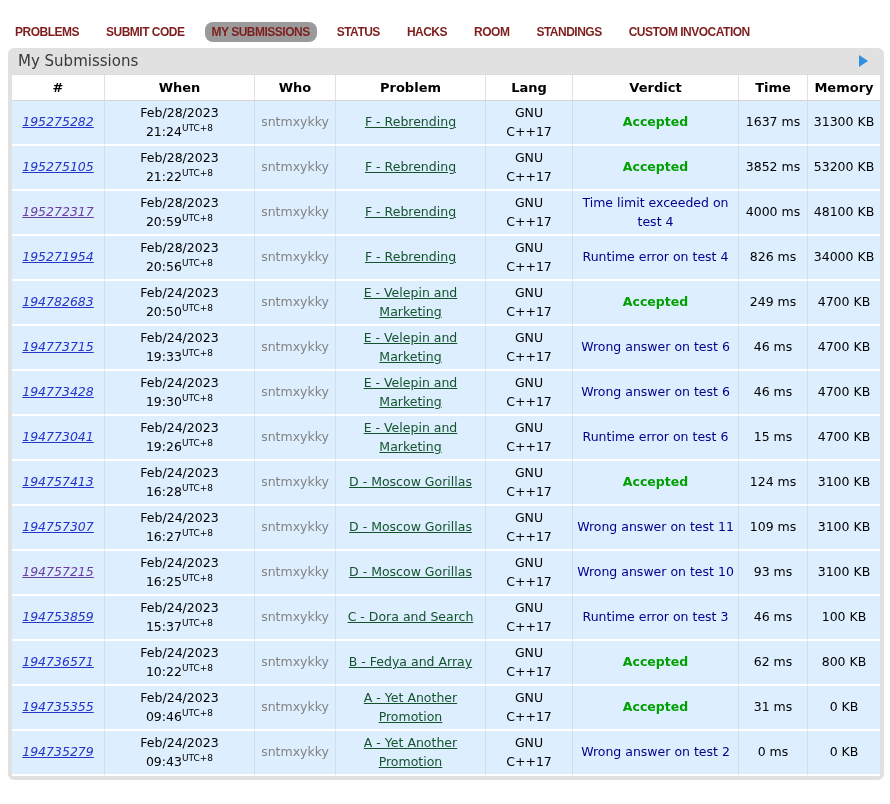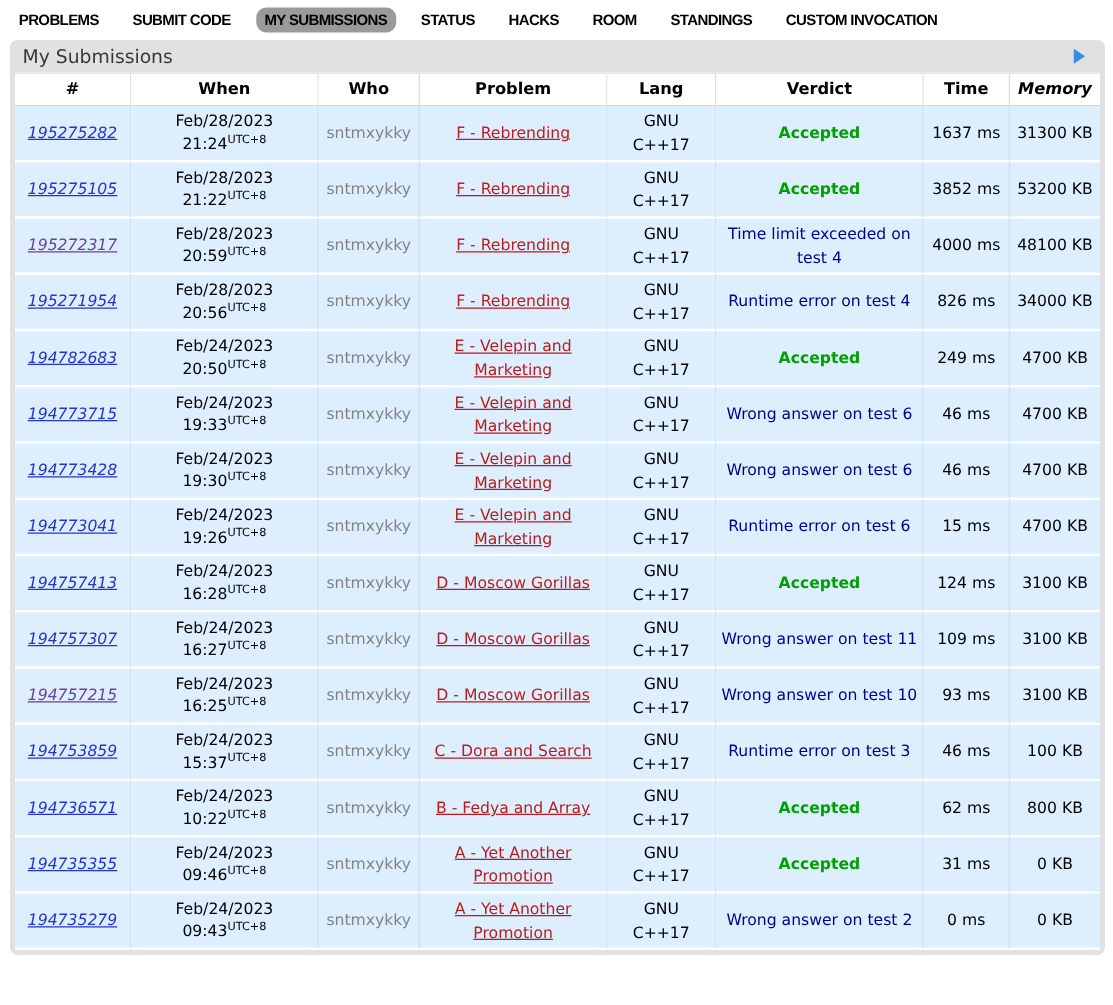--- a/index.html
+++ b/index.html
@@ -17,27 +17,28 @@
     display: flex;
     align-items: center;
     gap: 13px;
     padding: 6px 8px 5px 8px;
   }
   .nav-item {
     font-family: "Liberation Sans", sans-serif;
     font-size: 12px;
     font-weight: 700;
     letter-spacing: -0.5px;
-    color: #000000;
+    color: #7f1d1d;
     text-transform: uppercase;
     text-decoration: none;
     padding: 3px 7px;
     border-radius: 8px;
     white-space: nowrap;
     cursor: pointer;
+    margin-top: 16px;
   }
   .nav-item.active { background: #9a9a9a; }
 
   
   .panel {
     margin: 1px 6px 0 8px;
     width: 876px;
     box-sizing: border-box;
     background: #e1e1e1;
     border-radius: 6px;
@@ -74,36 +75,36 @@
     background: #ffffff;
     font-size: 13px;
     font-weight: 700;
     height: 25px;
     padding: 0 2px;
     text-align: center;
     border-top: 1px solid #dcdcdc;
     border-right: 1px solid #e0e0e0;
     border-bottom: 1px solid #d5d5d5;
   }
-  .status-table th:last-child { border-right: none; font-style: italic; }
+  .status-table th:last-child { border-right: none; }
   .status-table td {
     background: #ddeeff;
     height: 41px;
     padding: 1px 4px;
     text-align: center;
     vertical-align: middle;
     line-height: 1.45;
     border-right: 1px solid #cfdfec;
     border-bottom: 2px solid #ffffff;
   }
   .status-table td:last-child { border-right: none; text-align: center; }
 
   a.id-link { color: #2435cb; text-decoration: underline; cursor: pointer; font-style: italic; }
   a.id-link.visited { color: #6b3fa0; }
-  a.problem-link { color: #b91c1c; text-decoration: underline; cursor: pointer; }
+  a.problem-link { color: #14532d; text-decoration: underline; cursor: pointer; }
 
   .who-text { color: #838383; }
   .when-text sup { font-size: 9px; margin-top: 26px; }
 
   .verdict-ok { color: #00a000; font-weight: 700; }
   .verdict-fail { color: #00008b; }
 
   .c-time, .c-memory { white-space: nowrap; }
 </style>
 </head>

